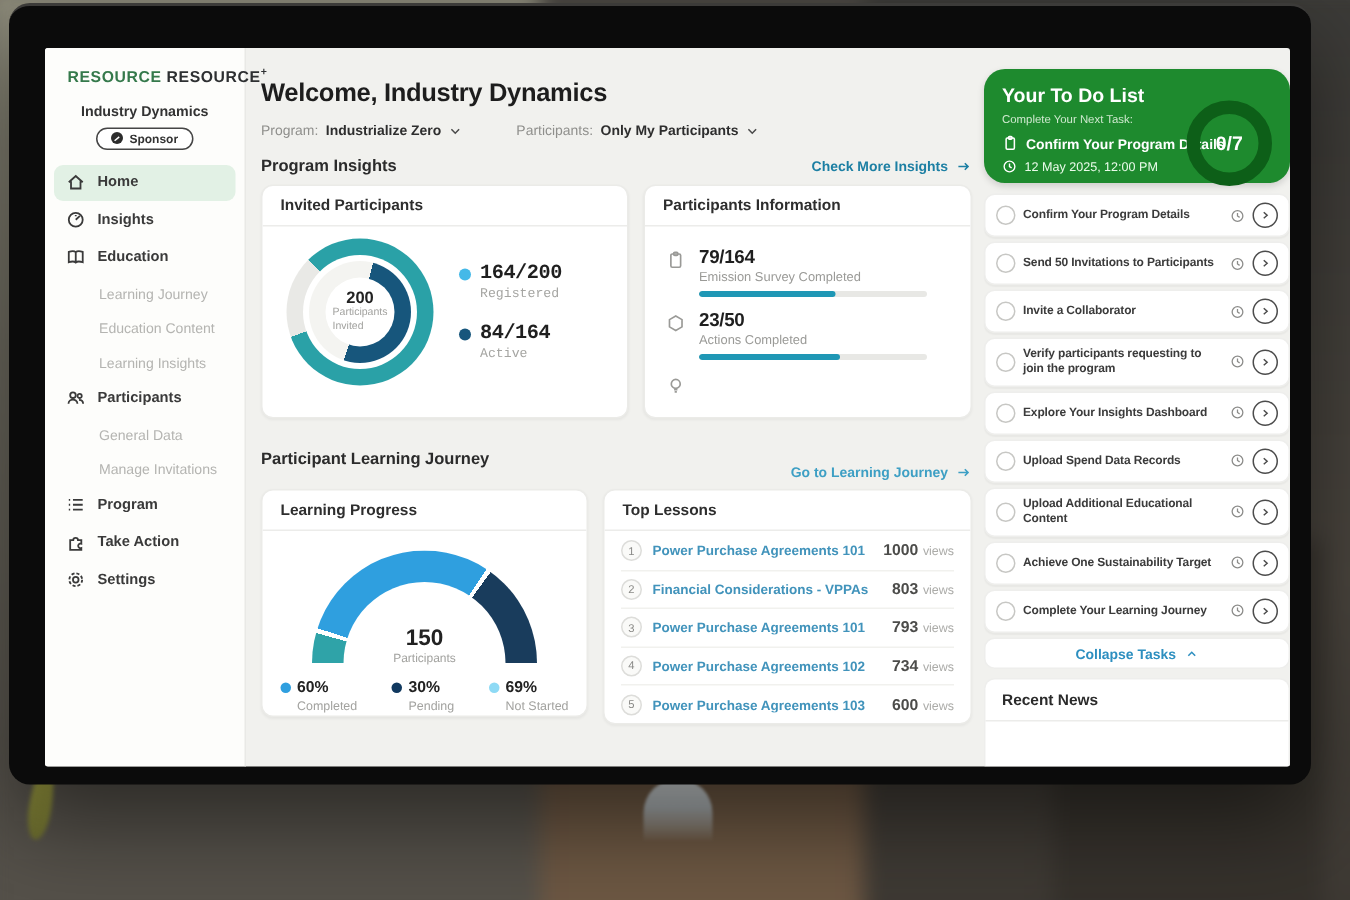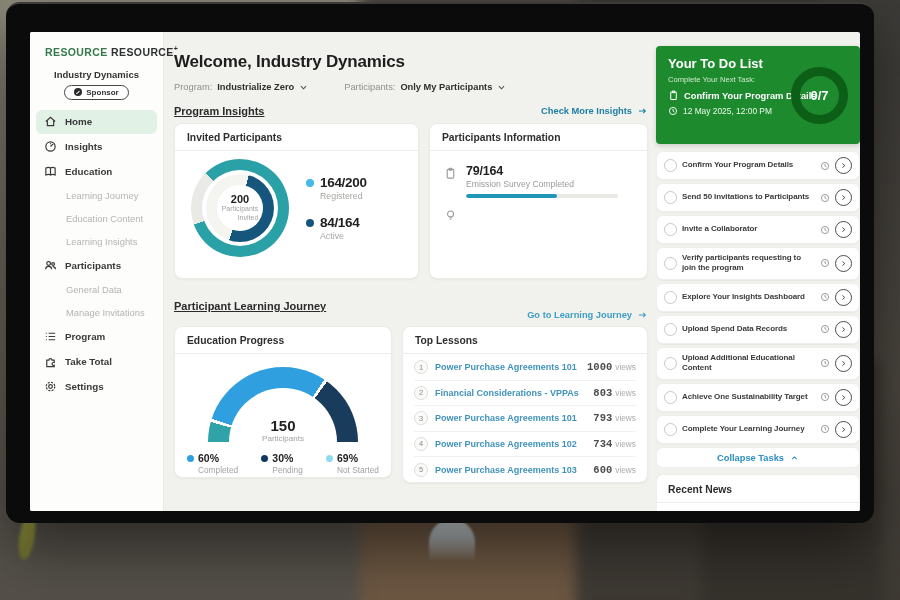--- a/index.html
+++ b/index.html
@@ -46,40 +46,40 @@
   .nav-item.sub{padding-left:30px;height:22px;font-weight:normal;color:#b4b4b1;font-size:9.4px;}
   .nav-item svg{flex-shrink:0;}
 
   
   .main{flex:1;padding:0 8px 0 10px;min-width:0;}
   h1{font-size:17px;font-weight:bold;color:#1d1d1d;margin-top:20px;letter-spacing:-.2px;}
   .filters{display:flex;gap:36px;margin-top:10px;align-items:center;}
   .filter{display:flex;align-items:center;gap:5px;font-size:9.3px;color:#8f8f8c;}
   .filter b{color:#2e2e2e;font-size:9.3px;}
   .sec-row{display:flex;justify-content:space-between;align-items:center;margin-top:13px;}
-  .sec-title{font-size:11px;font-weight:bold;color:#2b2b2b;text-decoration:underline;}
+  .sec-title{font-size:11px;font-weight:bold;color:#2b2b2b;}
   .sec-link{display:flex;align-items:center;gap:5px;font-size:9.3px;font-weight:bold;color:#1c7fa3;cursor:pointer;}
   .sec-link.lighter{color:#3d9fc4;margin-top:18px;}
   .cards{display:flex;gap:10px;margin-top:6px;}
   .card{background:#fff;border:1px solid #ebebe8;border-radius:8px;box-shadow:0 1px 2px rgba(0,0,0,.05);overflow:hidden;}
   .card-h{padding:8px 12px 7px;border-bottom:1px solid #ececea;font-size:10.3px;font-weight:bold;color:#2e2e2e;}
 
   
   .invited{width:245px;height:156px;}
   .invited-body{display:flex;align-items:center;gap:17px;padding:8px 6px 8px 16px;}
   .donut{position:relative;width:98px;height:98px;}
   .donut .ring1{position:absolute;inset:0;border-radius:50%;}
   .donut .w1{position:absolute;inset:11px;border-radius:50%;background:#fff;}
   .donut .ring2{position:absolute;inset:15px;border-radius:50%;}
   .donut .w2{position:absolute;inset:26px;border-radius:50%;background:#fff;display:flex;flex-direction:column;
-    align-items:center;justify-content:center;text-align:right;}
+    align-items:center;justify-content:center;text-align:left;}
   .donut-val{font-size:11px;font-weight:bold;color:#222;}
   .donut-lab{font-size:7px;color:#a2a29f;line-height:1.25;}
   .legend-v{display:flex;flex-direction:column;gap:14px;}
-  .leg-item{display:flex;gap:6px;}
+  .leg-item{display:flex;gap:6px;font-family:Liberation Mono, monospace;}
   .leg-dot{width:8px;height:8px;border-radius:50%;margin-top:4px;flex-shrink:0;}
   .leg-val{font-size:13.5px;font-weight:bold;color:#1f1f1f;letter-spacing:-.3px;}
   .leg-lab{font-size:8.8px;color:#a5a5a2;margin-top:1px;}
 
   
   .pinfo{flex:1;height:156px;}
   .pinfo-body{padding:5px 14px;}
   .stat{display:flex;gap:9px;margin-top:8px;}
   .stat svg{margin-top:3px;flex-shrink:0;}
   .stat-val{font-size:12.5px;font-weight:bold;color:#1f1f1f;letter-spacing:-.2px;}
@@ -104,26 +104,26 @@
   .eleg-lab{font-size:8.3px;color:#a2a29f;margin:1px 0 0 11px;}
 
   
   .lessons{flex:1;height:157px;}
   .lessons-body{padding:1px 11px;}
   .lesson{display:flex;align-items:center;gap:7px;height:25.5px;border-bottom:1px solid #f1f1ee;}
   .lesson:last-child{border-bottom:none;}
   .rank{width:14px;height:14px;border:1px solid #ddddda;border-radius:50%;font-size:7.5px;color:#8a8a87;
     display:flex;align-items:center;justify-content:center;flex-shrink:0;background:#fafaf8;}
   .lesson-title{flex:1;font-size:9px;font-weight:bold;color:#4193bb;cursor:pointer;white-space:nowrap;overflow:hidden;}
-  .views-num{font-size:10.5px;font-weight:bold;color:#4c4c4a;font-family:Liberation Mono, monospace;}
+  .views-num{font-size:10.5px;font-weight:bold;color:#4c4c4a;}
   .views-suf{font-size:8.3px;color:#ababa8;margin-left:3px;}
 
   
   .rightpanel{width:204px;flex-shrink:0;padding-top:14px;display:flex;flex-direction:column;}
-  .green-card{position:relative;height:98px;border-radius:4px;color:#fff;padding:10px 12px;
+  .green-card{position:relative;height:76px;border-radius:14px;color:#fff;padding:10px 12px;
     box-shadow:0 2px 5px rgba(0,0,0,.15);}
   .g-title{font-size:13px;font-weight:bold;}
   .g-sub{font-size:7.6px;color:#cfe9cf;margin-top:4px;}
   .g-task{display:flex;align-items:center;gap:5px;font-size:9.3px;font-weight:bold;margin-top:6px;}
   .g-due{display:flex;align-items:center;gap:5px;font-size:8.4px;margin-top:5px;color:#eafbea;}
   .g-ring{position:absolute;right:12px;top:21px;width:57px;height:57px;border-radius:50%;
     border:9px solid #0d5f18;display:flex;align-items:center;justify-content:center;}
   .g-prog{font-size:13px;font-weight:bold;color:#fff;}
   .tasks{margin-top:7px;}
   .task{display:flex;align-items:center;gap:5px;background:#fff;border:1px solid #eeeeec;border-radius:7px;
@@ -213,21 +213,21 @@
         <svg width="13" height="13" viewBox="0 0 14 14" fill="none" stroke="#3a3a3a" stroke-width="1.3">
               <path d="M5 3.5 H12 M5 7 H12 M5 10.5 H12"></path>
               <path d="M2 3.5 H3 M2 7 H3 M2 10.5 H3"></path>
             </svg>
         <span>Program</span>
       </div>
       <div class="nav-item">
         <svg width="13" height="13" viewBox="0 0 14 14" fill="none" stroke="#3a3a3a" stroke-width="1.3">
               <path d="M3 5.5 H5.2 A1.7 1.7 0 1 1 8.6 5.5 H11 V8 A1.7 1.7 0 1 0 11 11.2 V12.5 H3 Z"></path>
             </svg>
-        <span>Take Total</span>
+        <span>Take Action</span>
       </div>
       <div class="nav-item">
         <svg width="13" height="13" viewBox="0 0 14 14" fill="none" stroke="#3a3a3a" stroke-width="1.3">
               <circle cx="7" cy="7" r="2"></circle>
               <circle cx="7" cy="7" r="4.6" stroke-dasharray="2.2 1.4"></circle>
             </svg>
         <span>Settings</span>
       </div>
     </div>
   </div>
@@ -309,20 +309,32 @@
             <div>
               <div class="stat-val">79/164</div>
               <div class="stat-lab">Emission Survey Completed</div>
               <div class="bar">
                     <div class="bar-fill" style="width: 60%; background: rgb(31, 151, 181);"></div>
                   </div>
             </div>
           </div>
           <div class="stat">
             <svg width="13" height="13" viewBox="0 0 14 14" fill="none" stroke="#9a9a97" stroke-width="1.2">
+                  <path d="M7 1.8 L11.5 4.4 V9.6 L7 12.2 L2.5 9.6 V4.4 Z"></path>
+                </svg>
+            <div>
+              <div class="stat-val">23/50</div>
+              <div class="stat-lab">Actions Completed</div>
+              <div class="bar">
+                    <div class="bar-fill" style="width: 62%; background: rgb(31, 151, 181);"></div>
+                  </div>
+            </div>
+          </div>
+          <div class="stat">
+            <svg width="13" height="13" viewBox="0 0 14 14" fill="none" stroke="#9a9a97" stroke-width="1.2">
                   <circle cx="7" cy="5.3" r="3.2"></circle>
                   <path d="M5.8 9.4 H8.2 M6.2 11 H7.8"></path>
                 </svg>
           </div>
         </div>
       </div>
     </div>
 
     <div class="sec-row">
       <div class="sec-title">Participant Learning Journey</div>
@@ -330,21 +342,21 @@
         <span>Go to Learning Journey</span>
         <svg width="11" height="10" viewBox="0 0 14 14" fill="none" stroke="#3d9fc4" stroke-width="1.5">
               <path d="M2 7 H11 M8 4 L11 7 L8 10"></path>
             </svg>
       </div>
     </div>
 
     <div class="cards">
 
       <div class="card edu">
-        <div class="card-h">Education Progress</div>
+        <div class="card-h">Learning Progress</div>
         <div class="gauge-wrap">
           <div class="gauge-clip">
             <div class="gauge" style="background: conic-gradient(from 270deg, rgb(47, 163, 168) 0%, rgb(47, 163, 168) 4.3%, rgb(255, 255, 255) 4.3%, rgb(255, 255, 255) 5%, rgb(47, 159, 223) 5%, rgb(47, 159, 223) 34.3%, rgb(255, 255, 255) 34.3%, rgb(255, 255, 255) 35%, rgb(25, 60, 92) 35%, rgb(25, 60, 92) 50%, transparent 50%, transparent 100%);"></div>
             <div class="gauge-mask"></div>
           </div>
           <div class="gauge-center">
             <div class="gauge-val">150</div>
             <div class="gauge-lab">Participants</div>
           </div>
         </div>

